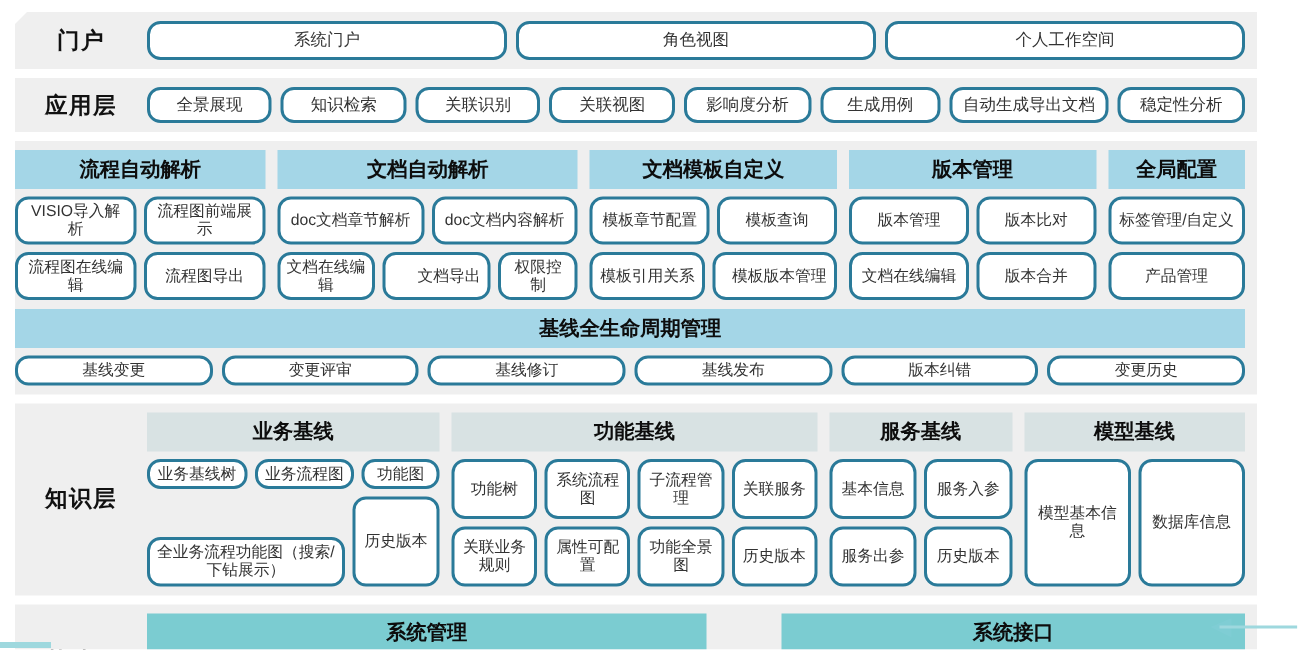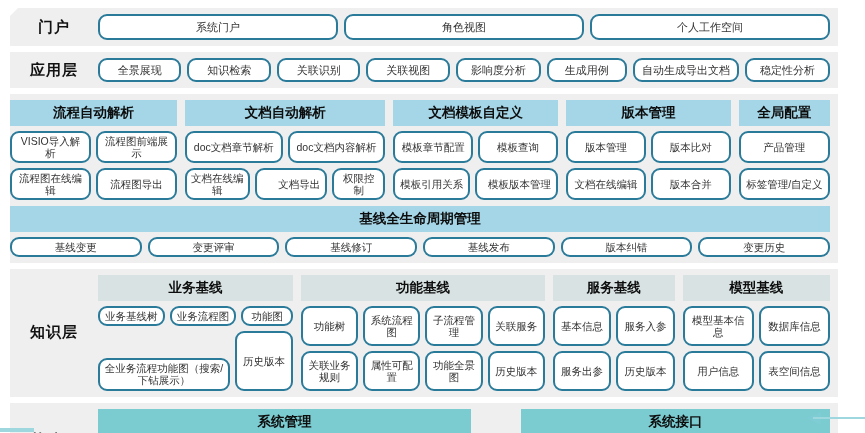--- a/index.html
+++ b/index.html
@@ -145,24 +145,24 @@
               <div class="box" style="flex: 1 1 0px;">版本比对</div>
             </div>
             <div class="grow">
               <div class="box" style="flex: 1 1 0px;">文档在线编辑</div>
               <div class="box" style="flex: 1 1 0px;">版本合并</div>
             </div>
           </div>
           <div class="group" style="flex: 82 1 0px;">
             <div class="ghead hd-cap">全局配置</div>
             <div class="grow">
+              <div class="box" style="flex: 1 1 0px;">标签管理/自定义</div>
+            </div>
+            <div class="grow">
               <div class="box" style="flex: 1 1 0px;">产品管理</div>
-            </div>
-            <div class="grow">
-              <div class="box" style="flex: 1 1 0px;">标签管理/自定义</div>
             </div>
           </div>
         </div>
       <div class="baseline">
         <div class="ghead hd-cap">基线全生命周期管理</div>
         <div class="baseline-items" id="baselineitems">
             <div class="box" style="flex: 1 1 0px;">基线变更</div>
             <div class="box" style="flex: 1 1 0px;">变更评审</div>
             <div class="box" style="flex: 1 1 0px;">基线修订</div>
             <div class="box" style="flex: 1 1 0px;">基线发布</div>
@@ -214,24 +214,20 @@
               <div class="box" style="flex: 1 1 0px;">服务出参</div>
               <div class="box" style="flex: 1 1 0px;">历史版本</div>
             </div>
           </div>
           <div class="group" style="flex: 145 1 0px;">
             <div class="ghead hd-know">模型基线</div>
             <div class="grow">
               <div class="box" style="flex: 1 1 0px;">模型基本信息</div>
               <div class="box" style="flex: 1 1 0px;">数据库信息</div>
             </div>
-            <div class="grow">
-              <div class="box" style="flex: 1 1 0px;">用户信息</div>
-              <div class="box" style="flex: 1 1 0px;">表空间信息</div>
-            </div>
           </div>
         </div>
     </div>
   </div>
 
   <div class="band band-base">
     <div class="layer-label">基础层</div>
     <div class="content">
       <div class="groups" id="basegroups" style="gap:50px;">
           <div class="group" style="flex: 374 1 0px;">

